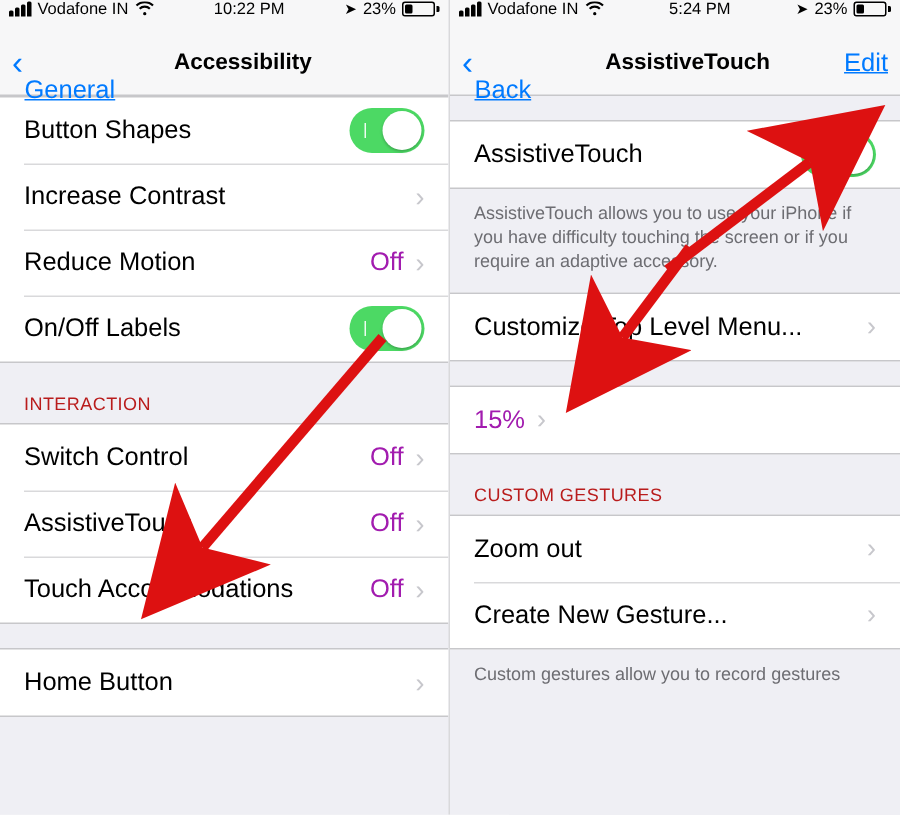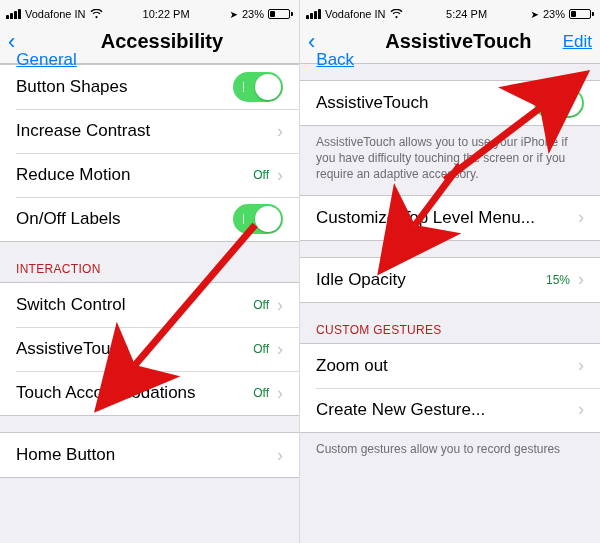--- a/index.html
+++ b/index.html
@@ -23,21 +23,21 @@
     border-right: 1px solid #d9d9db;
     overflow: hidden;
     position: relative;
   }
   .panel:last-child { border-right: none; }
 
   
   .status {
     height: 20px;
     display: flex;
-    align-items: flex-end;
+    align-items: flex-start;
     justify-content: space-between;
     padding: 0 6px;
     font-size: 11px;
     color: #000;
     background: #f7f7f8;
   }
   .status .left, .status .right { display: flex; align-items: center; gap: 4px; }
   .status .signal-bars { display: flex; align-items: flex-end; gap: 1px; }
   .status .bar { width: 3px; background: #000; border-radius: 1px 1px 0 0; }
   .status .bar.b1 { height: 4px; }
@@ -60,21 +60,21 @@
     padding: 0 8px;
     background: #f7f7f8;
     border-bottom: 1px solid #c7c7ca;
   }
   .nav .back {
     display: flex; align-items: center; gap: 2px;
     color: #007aff; font-size: 17px;
   }
   .nav .back .chev { font-size: 22px; line-height: 1; font-weight: 500; margin-right: -1px;}
   .nav .back .lbl { text-decoration: underline; margin-top: 36px; }
-  .nav .title { font-size: 20px; font-weight: 600; color:#000; }
+  .nav .title { font-size: 15px; font-weight: 600; color:#000; }
   .nav .edit { color:#007aff; font-size:17px; text-decoration: underline; }
   .nav .spacer { width: 44px; }
 
   
   .group-gap { height: 16px; }
   .section-header {
     font-size: 12px;
     color: #b91c1c;
     padding: 20px 16px 6px;
     letter-spacing: 0.3px;
@@ -96,21 +96,21 @@
   }
   .row + .row::before {
     content: "";
     position: absolute;
     left: 16px; right: 0; top: 0;
     height: 1px;
     background: #d9d9db;
   }
   .row .left { flex: 1; }
   .row .right { display:flex; align-items:center; gap: 8px; }
-  .row .value { color: #15803d; font-size: 12px; }
+  .row .value { color: #a21caf; font-size: 17px; }
   .row .chevron { color: #c7c7cc; font-size: 18px; }
 
   
   .toggle {
     width: 50px; height: 30px; border-radius: 15px; position: relative;
     background: #4cd964;
   }
   .toggle::after {
     content: "";
     position: absolute;
@@ -301,21 +301,20 @@
         <div class="left">Customize Top Level Menu...</div>
         <div class="right">
             <span class="chevron">›</span>
           </div>
       </div>
     </div>
 
     <div class="group-gap"></div>
     <div class="list">
       <div class="row">
-        <div class="left">Idle Opacity</div>
         <div class="right">
           <span class="value">15%</span>
           <span class="chevron">›</span>
         </div>
       </div>
     </div>
 
     <div class="section-header">CUSTOM GESTURES</div>
     <div class="list">
       <div class="row">

